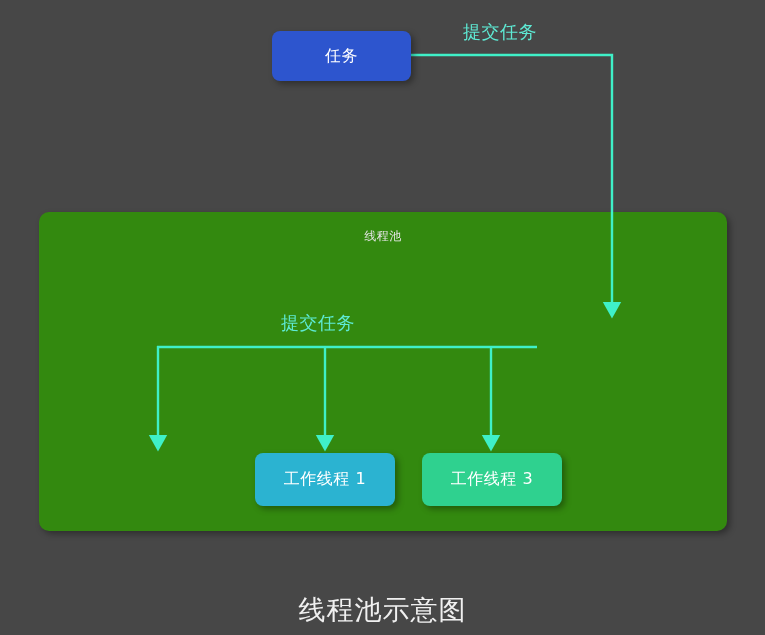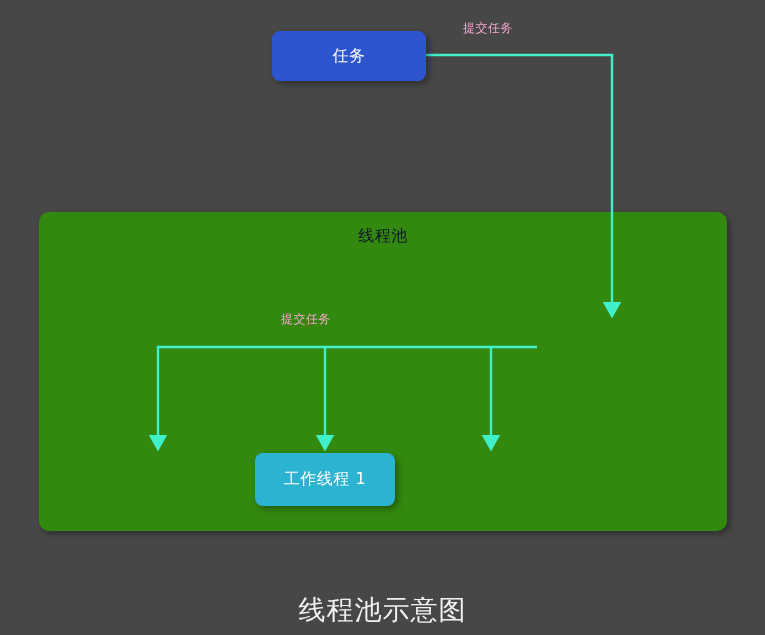--- a/index.html
+++ b/index.html
@@ -40,22 +40,22 @@
     background: #33890f;
     border-radius: 10px;
     box-shadow: 3px 3px 6px rgba(0,0,0,0.35);
   }
   .pool-title {
     position: absolute;
     left: 0;
     top: 14px;
     width: 100%;
     text-align: center;
-    color: #0f172a;
-    font-size: 16px;
+    color: #e5e5e5;
+    font-size: 12px;
     line-height: 20px;
     letter-spacing: 0.5px;
   }
 
   
   .node {
     position: absolute;
     border-radius: 8px;
     box-shadow: 3px 3px 6px rgba(0,0,0,0.35);
     display: flex;
@@ -63,21 +63,21 @@
     justify-content: center;
     color: #ffffff;
     font-size: 16px;
     letter-spacing: 0.5px;
     box-sizing: border-box;
   }
 
   #node-task {
     left: 272px;
     top: 31px;
-    width: 154px;
+    width: 139px;
     height: 50px;
     background: #2d55ce;
   }
 
   #node-queue {
     left: 537px;
     top: 321px;
     width: 139px;
     height: 52px;
     background: #bd2bd1;
@@ -103,22 +103,22 @@
     left: 422px;
     top: 453px;
     width: 140px;
     height: 53px;
     background: #2fd18f;
   }
 
   
   .edge-label {
     position: absolute;
-    color: #f9a8d4;
-    font-size: 12px;
+    color: #5eead4;
+    font-size: 18px;
     letter-spacing: 0.5px;
     white-space: nowrap;
   }
   #label-submit {
     left: 463px;
     top: 20px;
   }
   #label-take {
     left: 281px;
     top: 311px;
@@ -166,20 +166,23 @@
   <div class="node" id="node-task">
     <span>任务</span>
   </div>
 
 
 
   <div class="node" id="node-worker-2">
     <span>工作线程 1</span>
   </div>
 
+  <div class="node" id="node-worker-3">
+    <span>工作线程 3</span>
+  </div>
 
   <div class="edge-label" id="label-submit">提交任务</div>
 
   <div class="edge-label" id="label-take">提交任务</div>
 
   <div class="caption">线程池示意图</div>
 
 </div>
 
 </body></html>

